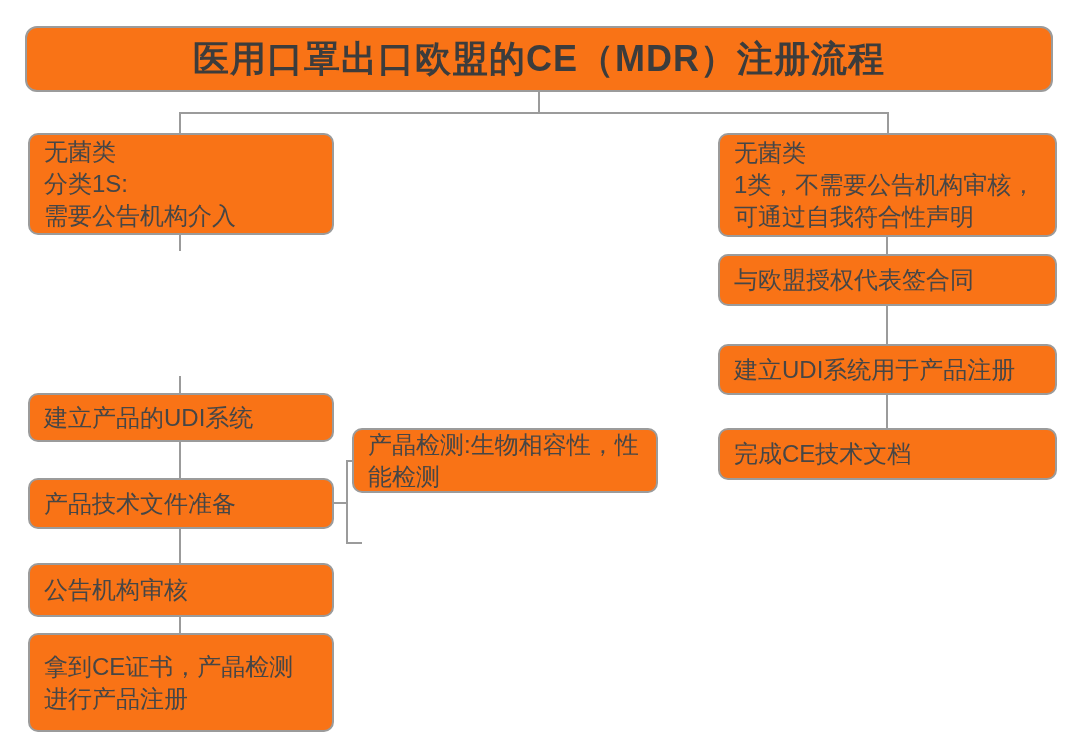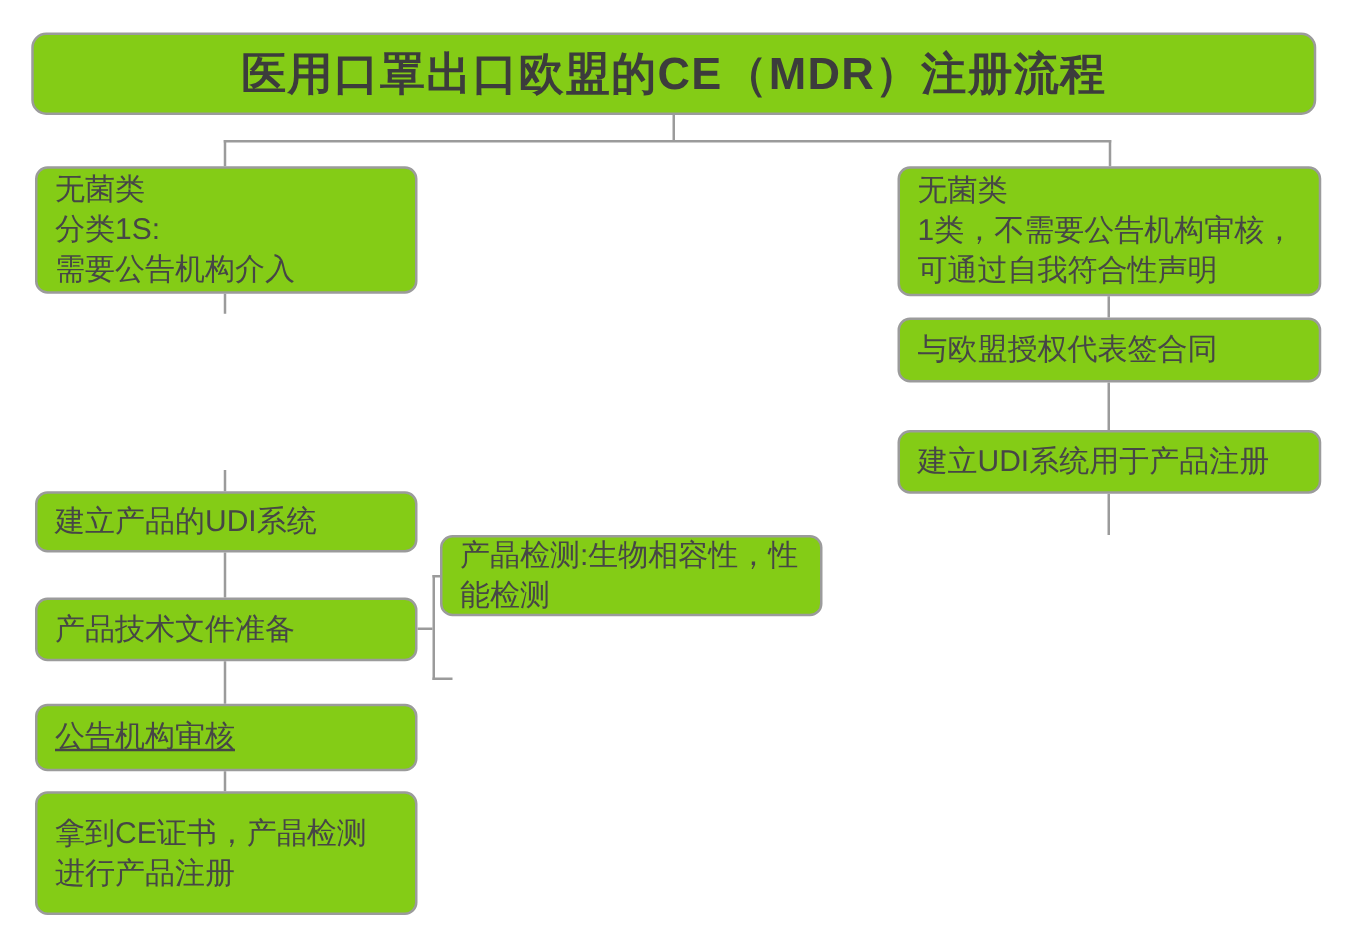--- a/index.html
+++ b/index.html
@@ -11,21 +11,21 @@
   .canvas {
     position: relative;
     width: 1080px;
     height: 753px;
     background: #ffffff;
     overflow: hidden;
   }
   .box {
     position: absolute;
     box-sizing: border-box;
-    background: #84cc16;
+    background: #f97316;
     border: 2px solid #9b9b9b;
     border-radius: 10px;
     display: flex;
     align-items: center;
     padding: 0 14px;
     color: #464646;
     font-size: 24px;
     line-height: 1.32;
     overflow: hidden;
     z-index: 2;
@@ -43,21 +43,21 @@
     font-weight: 600;
     color: #3c3c3c;
     letter-spacing: 1px;
   }
   
   .l { left: 28px; width: 306px; }
   .l1 { top: 133px; height: 102px; }
   .l2 { top: 251px; height: 125px; }
   .l3 { top: 393px; height: 49px; }
   .l4 { top: 478px; height: 51px; }
-  .l5 { top: 563px; height: 54px; text-decoration: underline; }
+  .l5 { top: 563px; height: 54px; }
   .l6 { top: 633px; height: 99px; }
   
   .m { left: 352px; width: 306px; }
   .m1 { top: 428px; height: 65px; }
   .m2 { top: 509px; height: 67px; }
   
   .r { left: 718px; width: 339px; }
   .r1 { top: 133px; height: 104px; }
   .r2 { top: 254px; height: 52px; }
   .r3 { top: 344px; height: 51px; }
@@ -106,20 +106,23 @@
     <span class="txt">无菌类
 1类，不需要公告机构审核，
 可通过自我符合性声明</span>
   </div>
   <div class="box r r2">
     <span class="txt">与欧盟授权代表签合同</span>
   </div>
   <div class="box r r3">
     <span class="txt">建立UDI系统用于产品注册</span>
   </div>
+  <div class="box r r4">
+    <span class="txt">完成CE技术文档</span>
+  </div>
 
   <div class="line" style="left:538px; top:92px; width:2px; height:21px;"></div>
   <div class="line" style="left:179px; top:112px; width:710px; height:2px;"></div>
   <div class="line" style="left:179px; top:112px; width:2px; height:21px;"></div>
   <div class="line" style="left:887px; top:112px; width:2px; height:21px;"></div>
 
   <div class="line" style="left:179px; top:235px; width:2px; height:16px;"></div>
   <div class="line" style="left:179px; top:376px; width:2px; height:17px;"></div>
   <div class="line" style="left:179px; top:442px; width:2px; height:36px;"></div>
   <div class="line" style="left:179px; top:529px; width:2px; height:34px;"></div>

